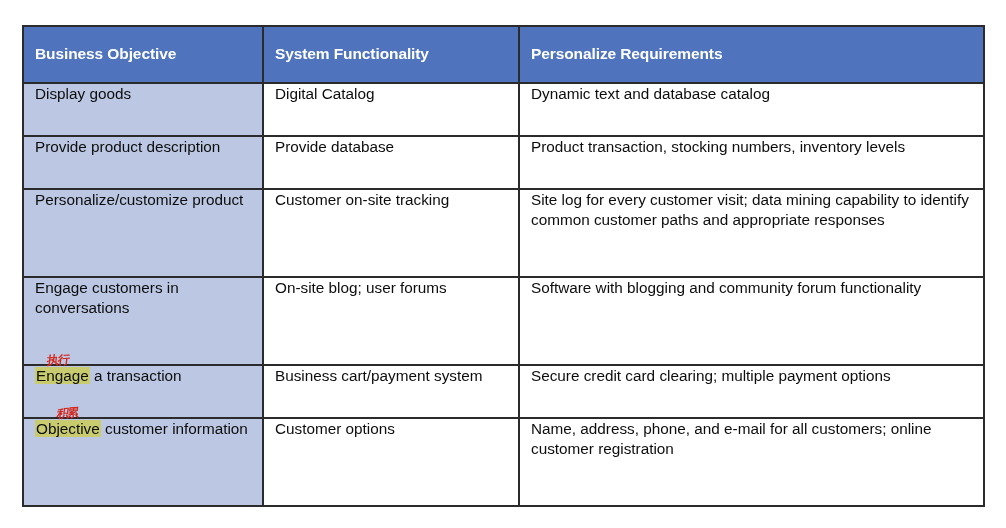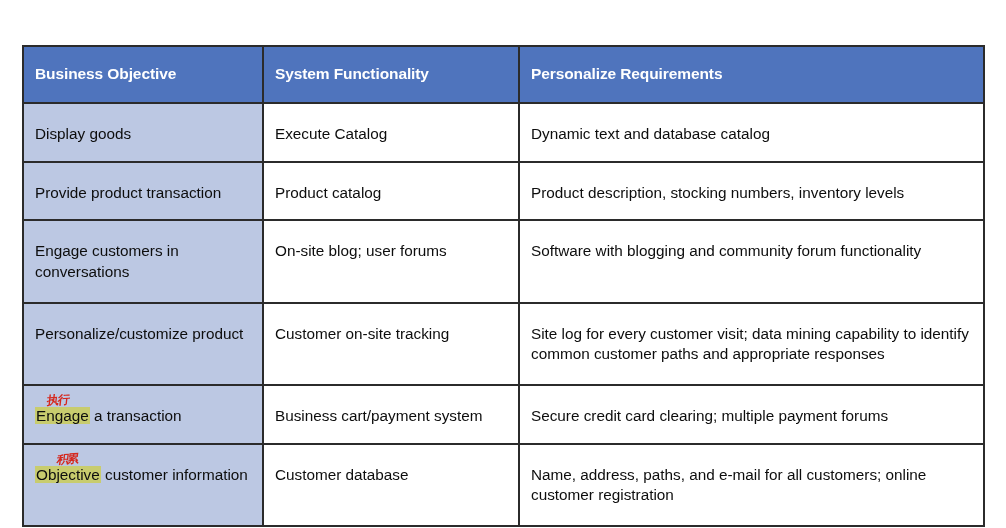--- a/index.html
+++ b/index.html
@@ -12,21 +12,20 @@
     height: 528px;
     font-family: "Liberation Sans", sans-serif;
     overflow: hidden;
   }
   #table-wrap {
     position: absolute;
     left: 22px;
     top: 25px;
     width: 961px;
     height: 430px;
-    margin-top: 20px;
   }
   table.req-table {
     border-collapse: collapse;
     table-layout: fixed;
     width: 961px;
     height: 482px;
     border: 2px solid #2b2b2b;
   }
   table.req-table col.c1 { width: 240px; }
   table.req-table col.c2 { width: 256px; }
@@ -45,21 +44,21 @@
     letter-spacing: -0.1px;
     height: 36px;
   }
   thead th:last-child { border-right: none; }
 
   tbody td {
     vertical-align: top;
     font-size: 15.3px;
     color: #0d0d0d;
     line-height: 1.32;
-    padding: 20px 10px 8px 11px;
+    padding: 0 10px 8px 11px;
     border-right: 2px solid #2b2b2b;
     border-bottom: 2px solid #2b2b2b;
     background: #ffffff;
   }
   tbody td:last-child { border-right: none; }
   tbody tr:last-child td { border-bottom: none; }
 
   tbody td.objective {
     background: #bcc8e3;
     position: relative;
@@ -105,49 +104,49 @@
       <tr>
         <th>Business Objective</th>
         <th>System Functionality</th>
         <th>Personalize Requirements</th>
       </tr>
     </thead>
     <tbody>
 
       <tr>
         <td class="objective">Display goods</td>
-        <td>Execute Catalog</td>
+        <td>Digital Catalog</td>
         <td>Dynamic text and database catalog</td>
       </tr>
 
       <tr>
-        <td class="objective">Provide product transaction</td>
-        <td>Product catalog</td>
-        <td>Product description, stocking numbers, inventory levels</td>
+        <td class="objective">Provide product description</td>
+        <td>Provide database</td>
+        <td>Product transaction, stocking numbers, inventory levels</td>
+      </tr>
+
+      <tr>
+        <td class="objective">Personalize/customize product</td>
+        <td>Customer on-site tracking</td>
+        <td>Site log for every customer visit; data mining capability to identify common customer paths and appropriate responses</td>
       </tr>
 
       <tr>
         <td class="objective">Engage customers in conversations</td>
         <td>On-site blog; user forums</td>
         <td>Software with blogging and community forum functionality</td>
       </tr>
 
       <tr>
-        <td class="objective">Personalize/customize product</td>
-        <td>Customer on-site tracking</td>
-        <td>Site log for every customer visit; data mining capability to identify common customer paths and appropriate responses</td>
-      </tr>
-
-      <tr>
         <td class="objective"><span class="hl"><span class="cn-annot">执行</span><span>Engage</span></span><span> a transaction</span></td>
         <td>Business cart/payment system</td>
-        <td>Secure credit card clearing; multiple payment forums</td>
+        <td>Secure credit card clearing; multiple payment options</td>
       </tr>
 
       <tr>
         <td class="objective"><span class="hl"><span class="cn-annot annot-2">积累</span><span>Objective</span></span><span> customer information</span></td>
-        <td>Customer database</td>
-        <td>Name, address, paths, and e-mail for all customers; online customer registration</td>
+        <td>Customer options</td>
+        <td>Name, address, phone, and e-mail for all customers; online customer registration</td>
       </tr>
 
     </tbody>
   </table>
 </div>
 
 </body></html>

